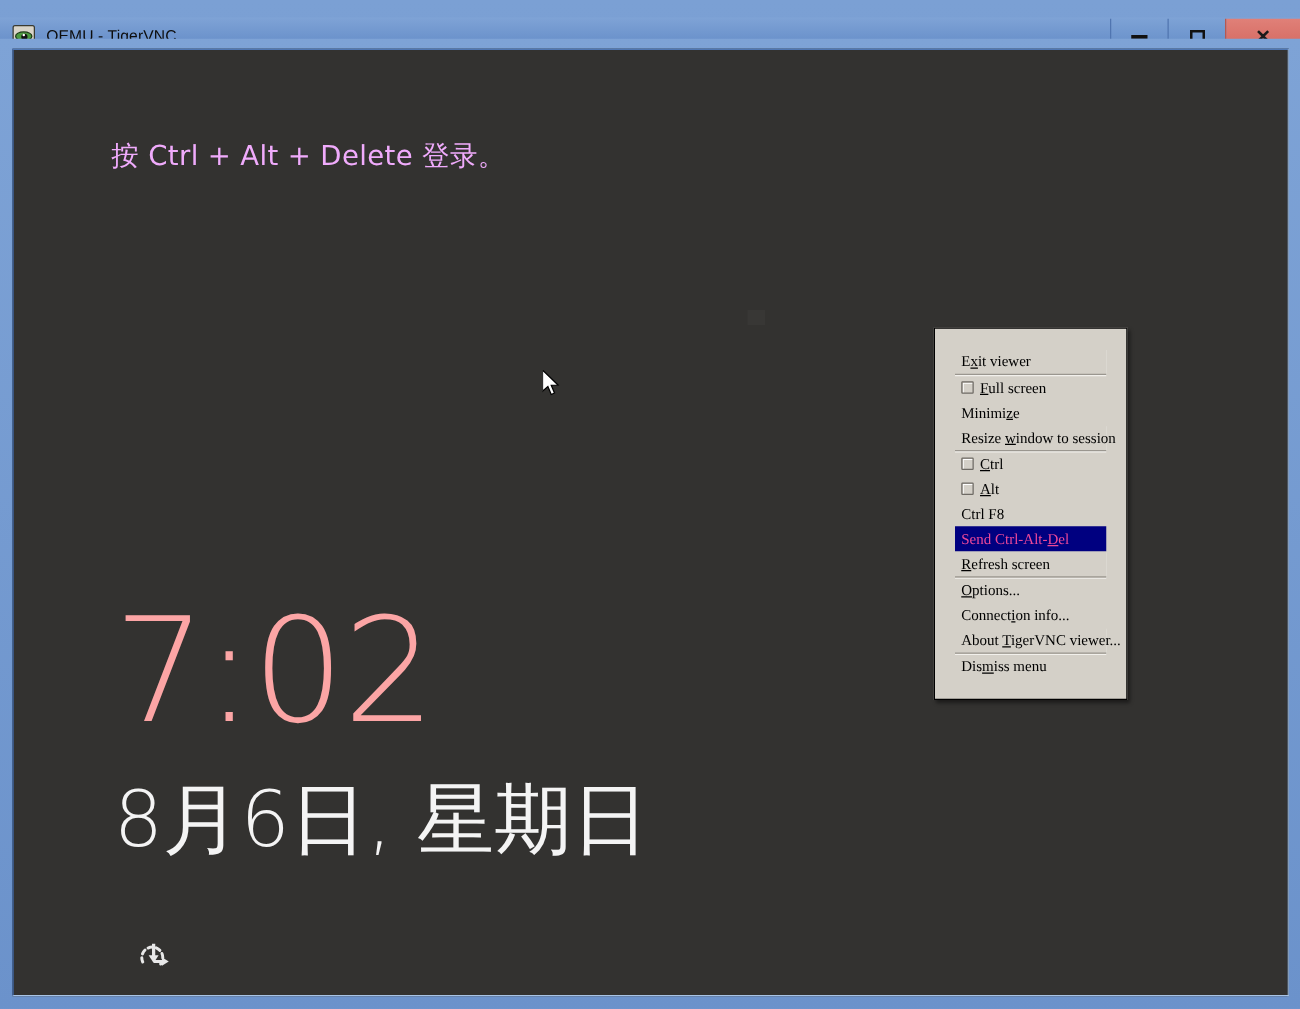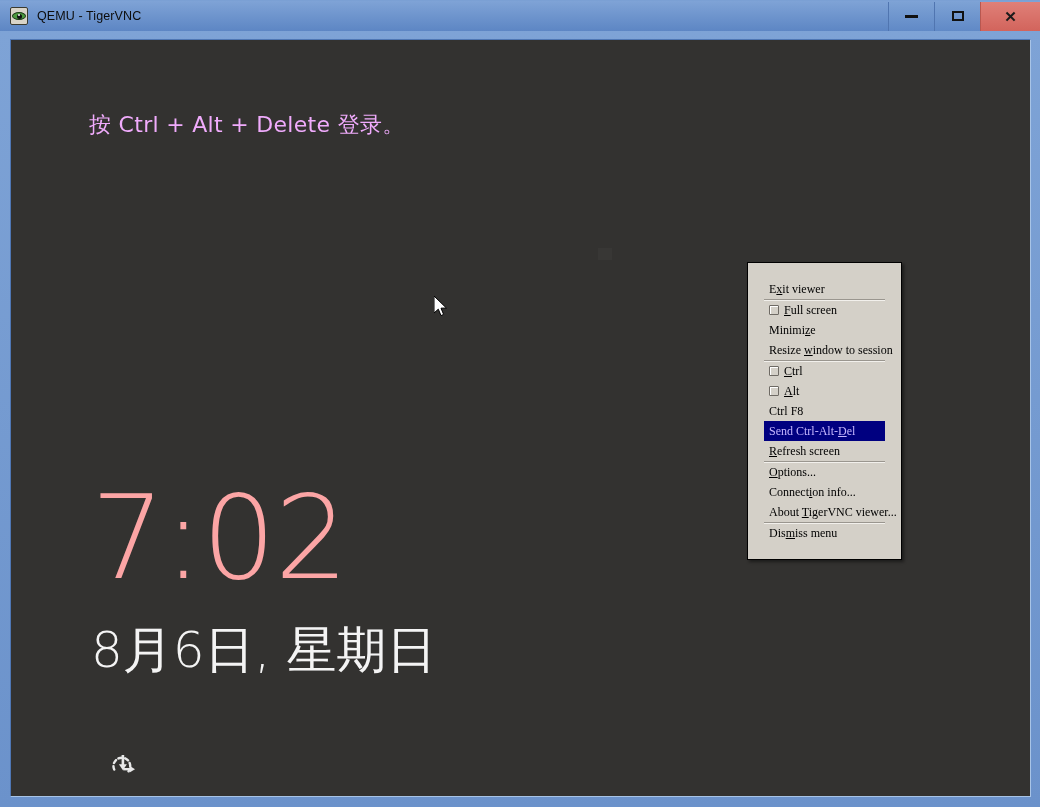--- a/index.html
+++ b/index.html
@@ -20,21 +20,21 @@
     width: 1040px;
     height: 807px;
     background: linear-gradient(180deg, #7ba0d4 0%, #6d94cc 100%);
     box-sizing: border-box;
   }
 
   
   #title-bar {
     position: absolute;
     left: 0;
-    top: 1px;
+    top: 14px;
     width: 1040px;
     height: 31px;
     background: linear-gradient(180deg, #7fa3d6 0%, #5d86c4 100%);
     border-bottom: 1px solid #4a74b4;
     display: flex;
     align-items: center;
     box-sizing: border-box;
   }
   #title-bar-left {
     display: flex;
@@ -186,21 +186,21 @@
     line-height: 1;
     color: #fca5a5;
     font-family: "DejaVu Sans", "Liberation Sans", sans-serif;
     font-weight: 300;
     letter-spacing: -1px;
   }
   #clock-date {
     position: absolute;
     left: 80px;
     top: 585px;
-    font-size: 50px;
+    font-size: 62px;
     line-height: 1;
     color: #f4f4f4;
     font-family: "DejaVu Sans", "Liberation Sans", sans-serif;
     font-weight: 300;
   }
   #ease-of-access-button {
     position: absolute;
     left: 97px;
     top: 710px;
     width: 30px;
@@ -254,21 +254,21 @@
     cursor: default;
     position: relative;
   }
   .menu-item.separator-below {
     border-bottom: 1px solid #9a968f;
     box-shadow: 0 1px 0 #f2f0ec;
     height: 21px;
   }
   .menu-item.highlighted {
     background: #000080;
-    color: #c4b5fd;
+    color: #ec4899;
     text-align: center;
   }
   .menu-check {
     width: 10px;
     height: 10px;
     border: 1px solid #6e6a64;
     background: #d4d0c8;
     box-shadow: inset 1px 1px 0 #ffffff;
     box-sizing: border-box;
     margin-right: 5px;

